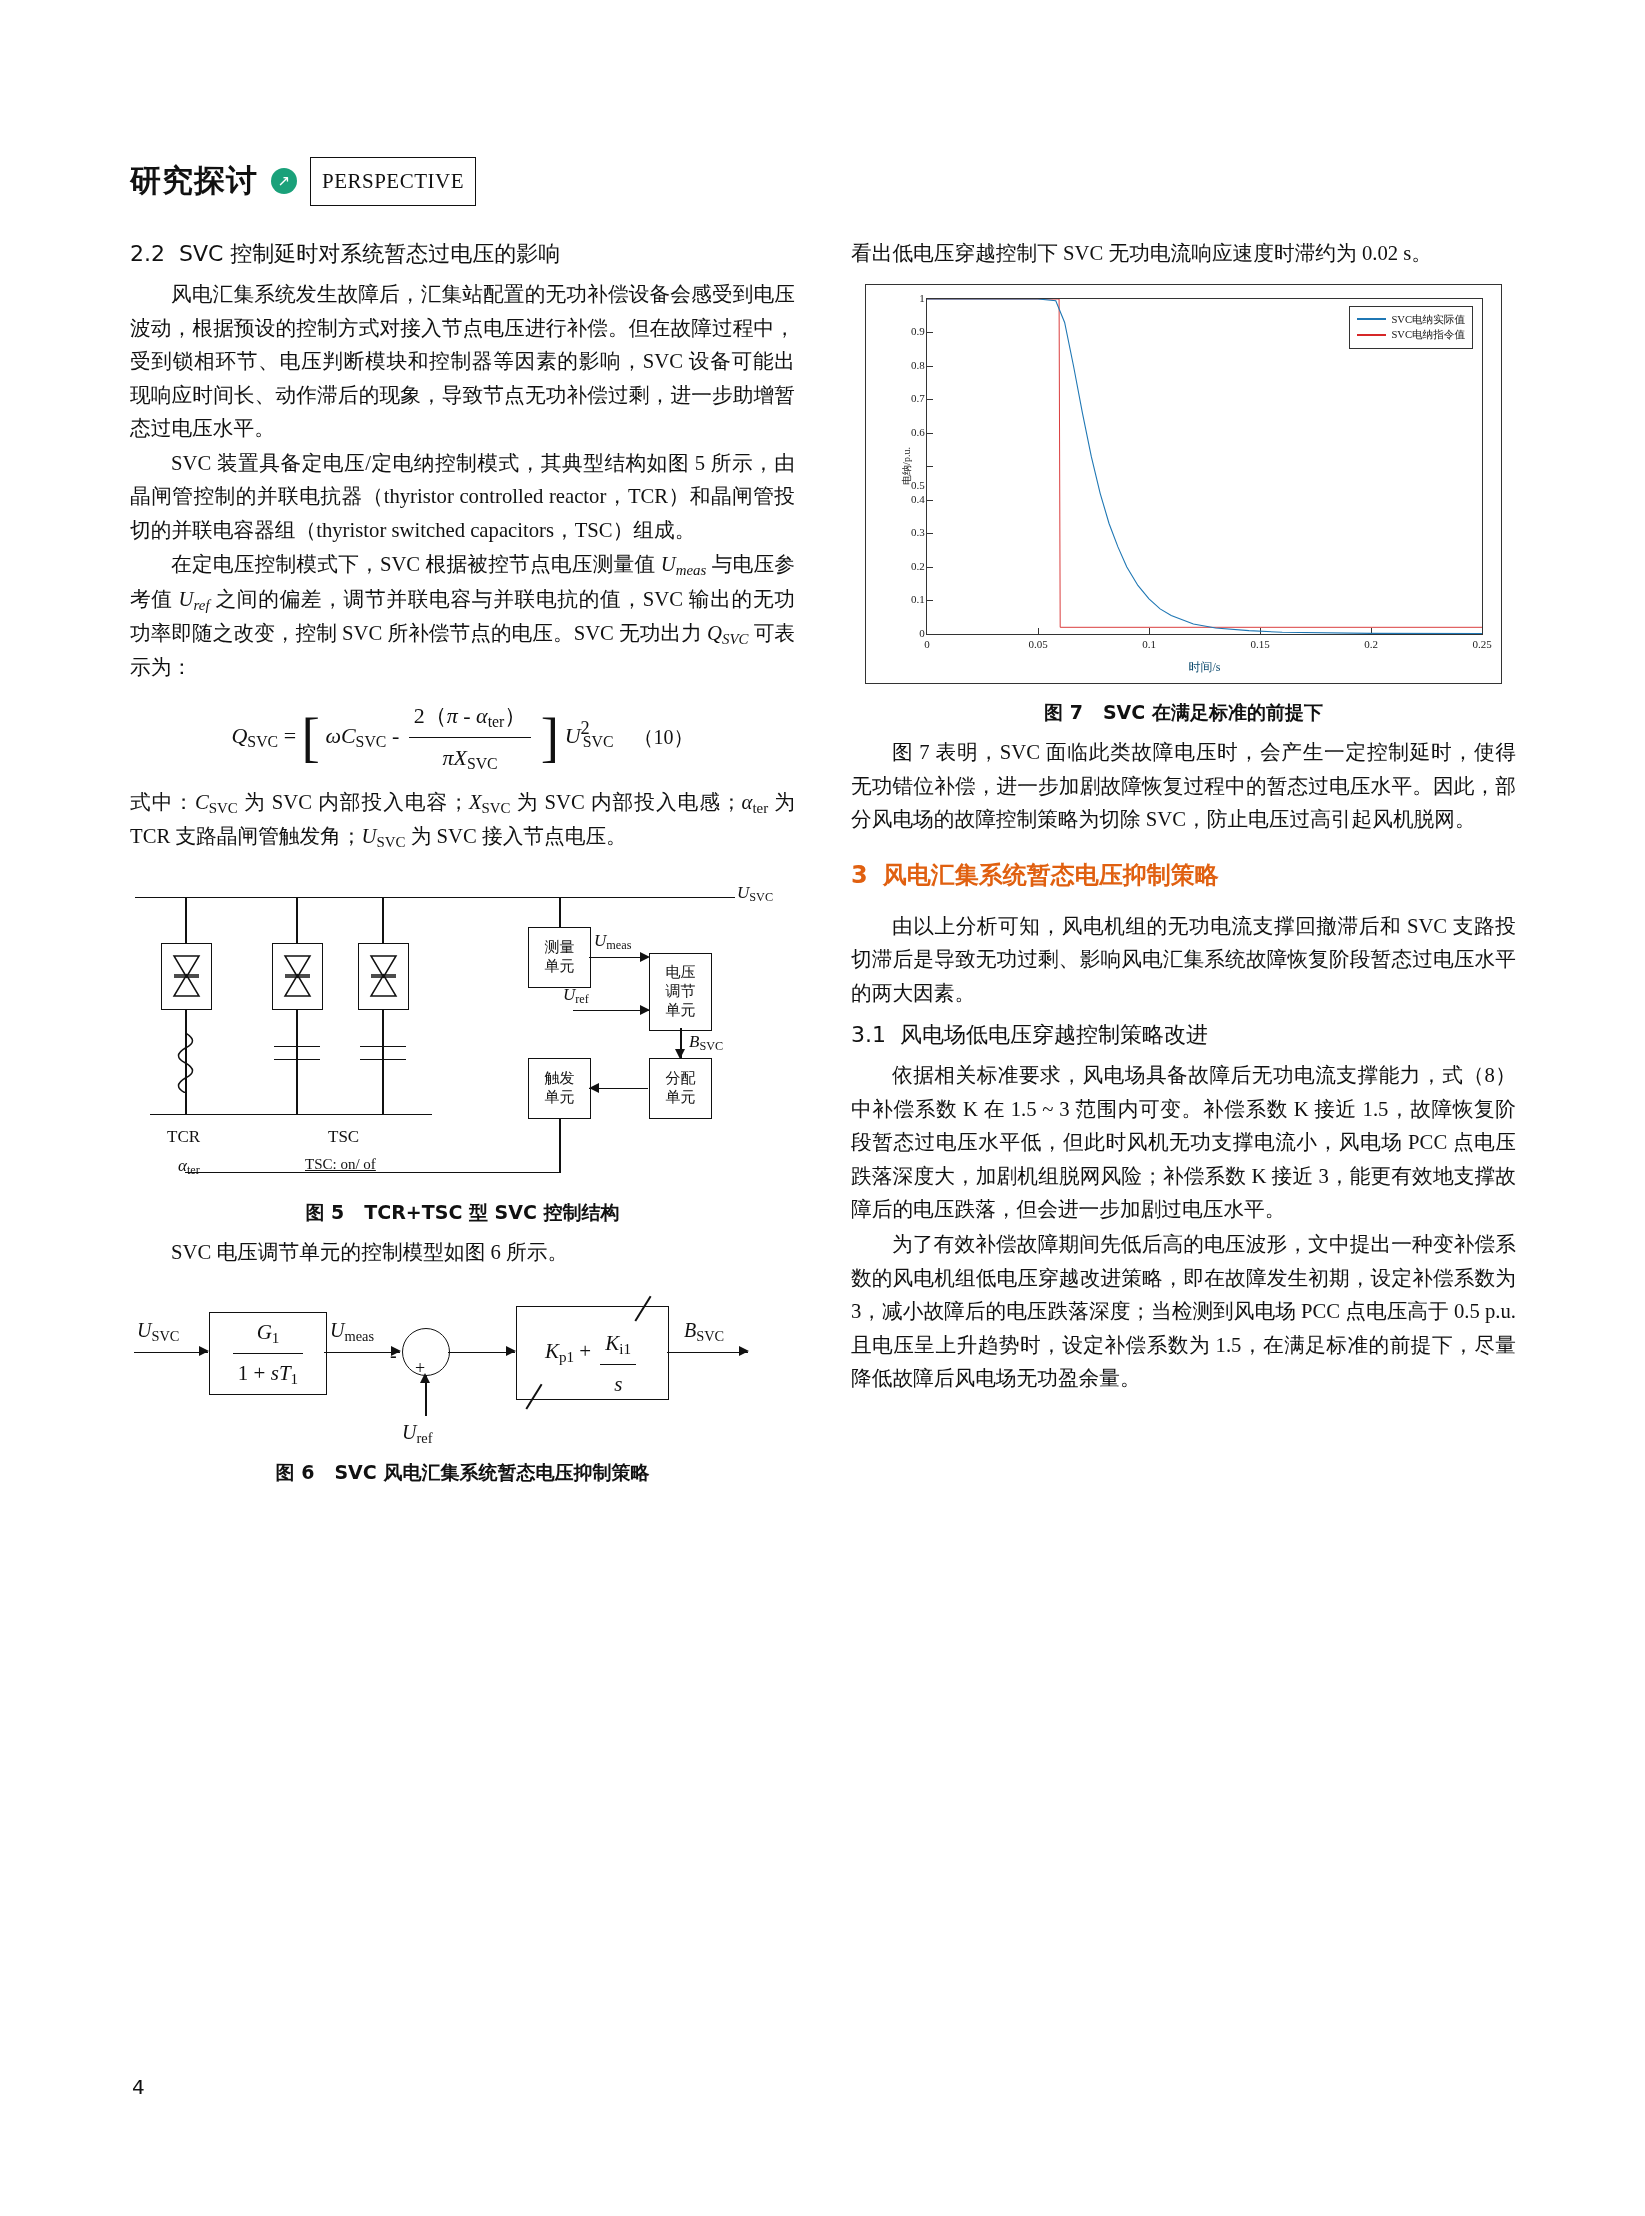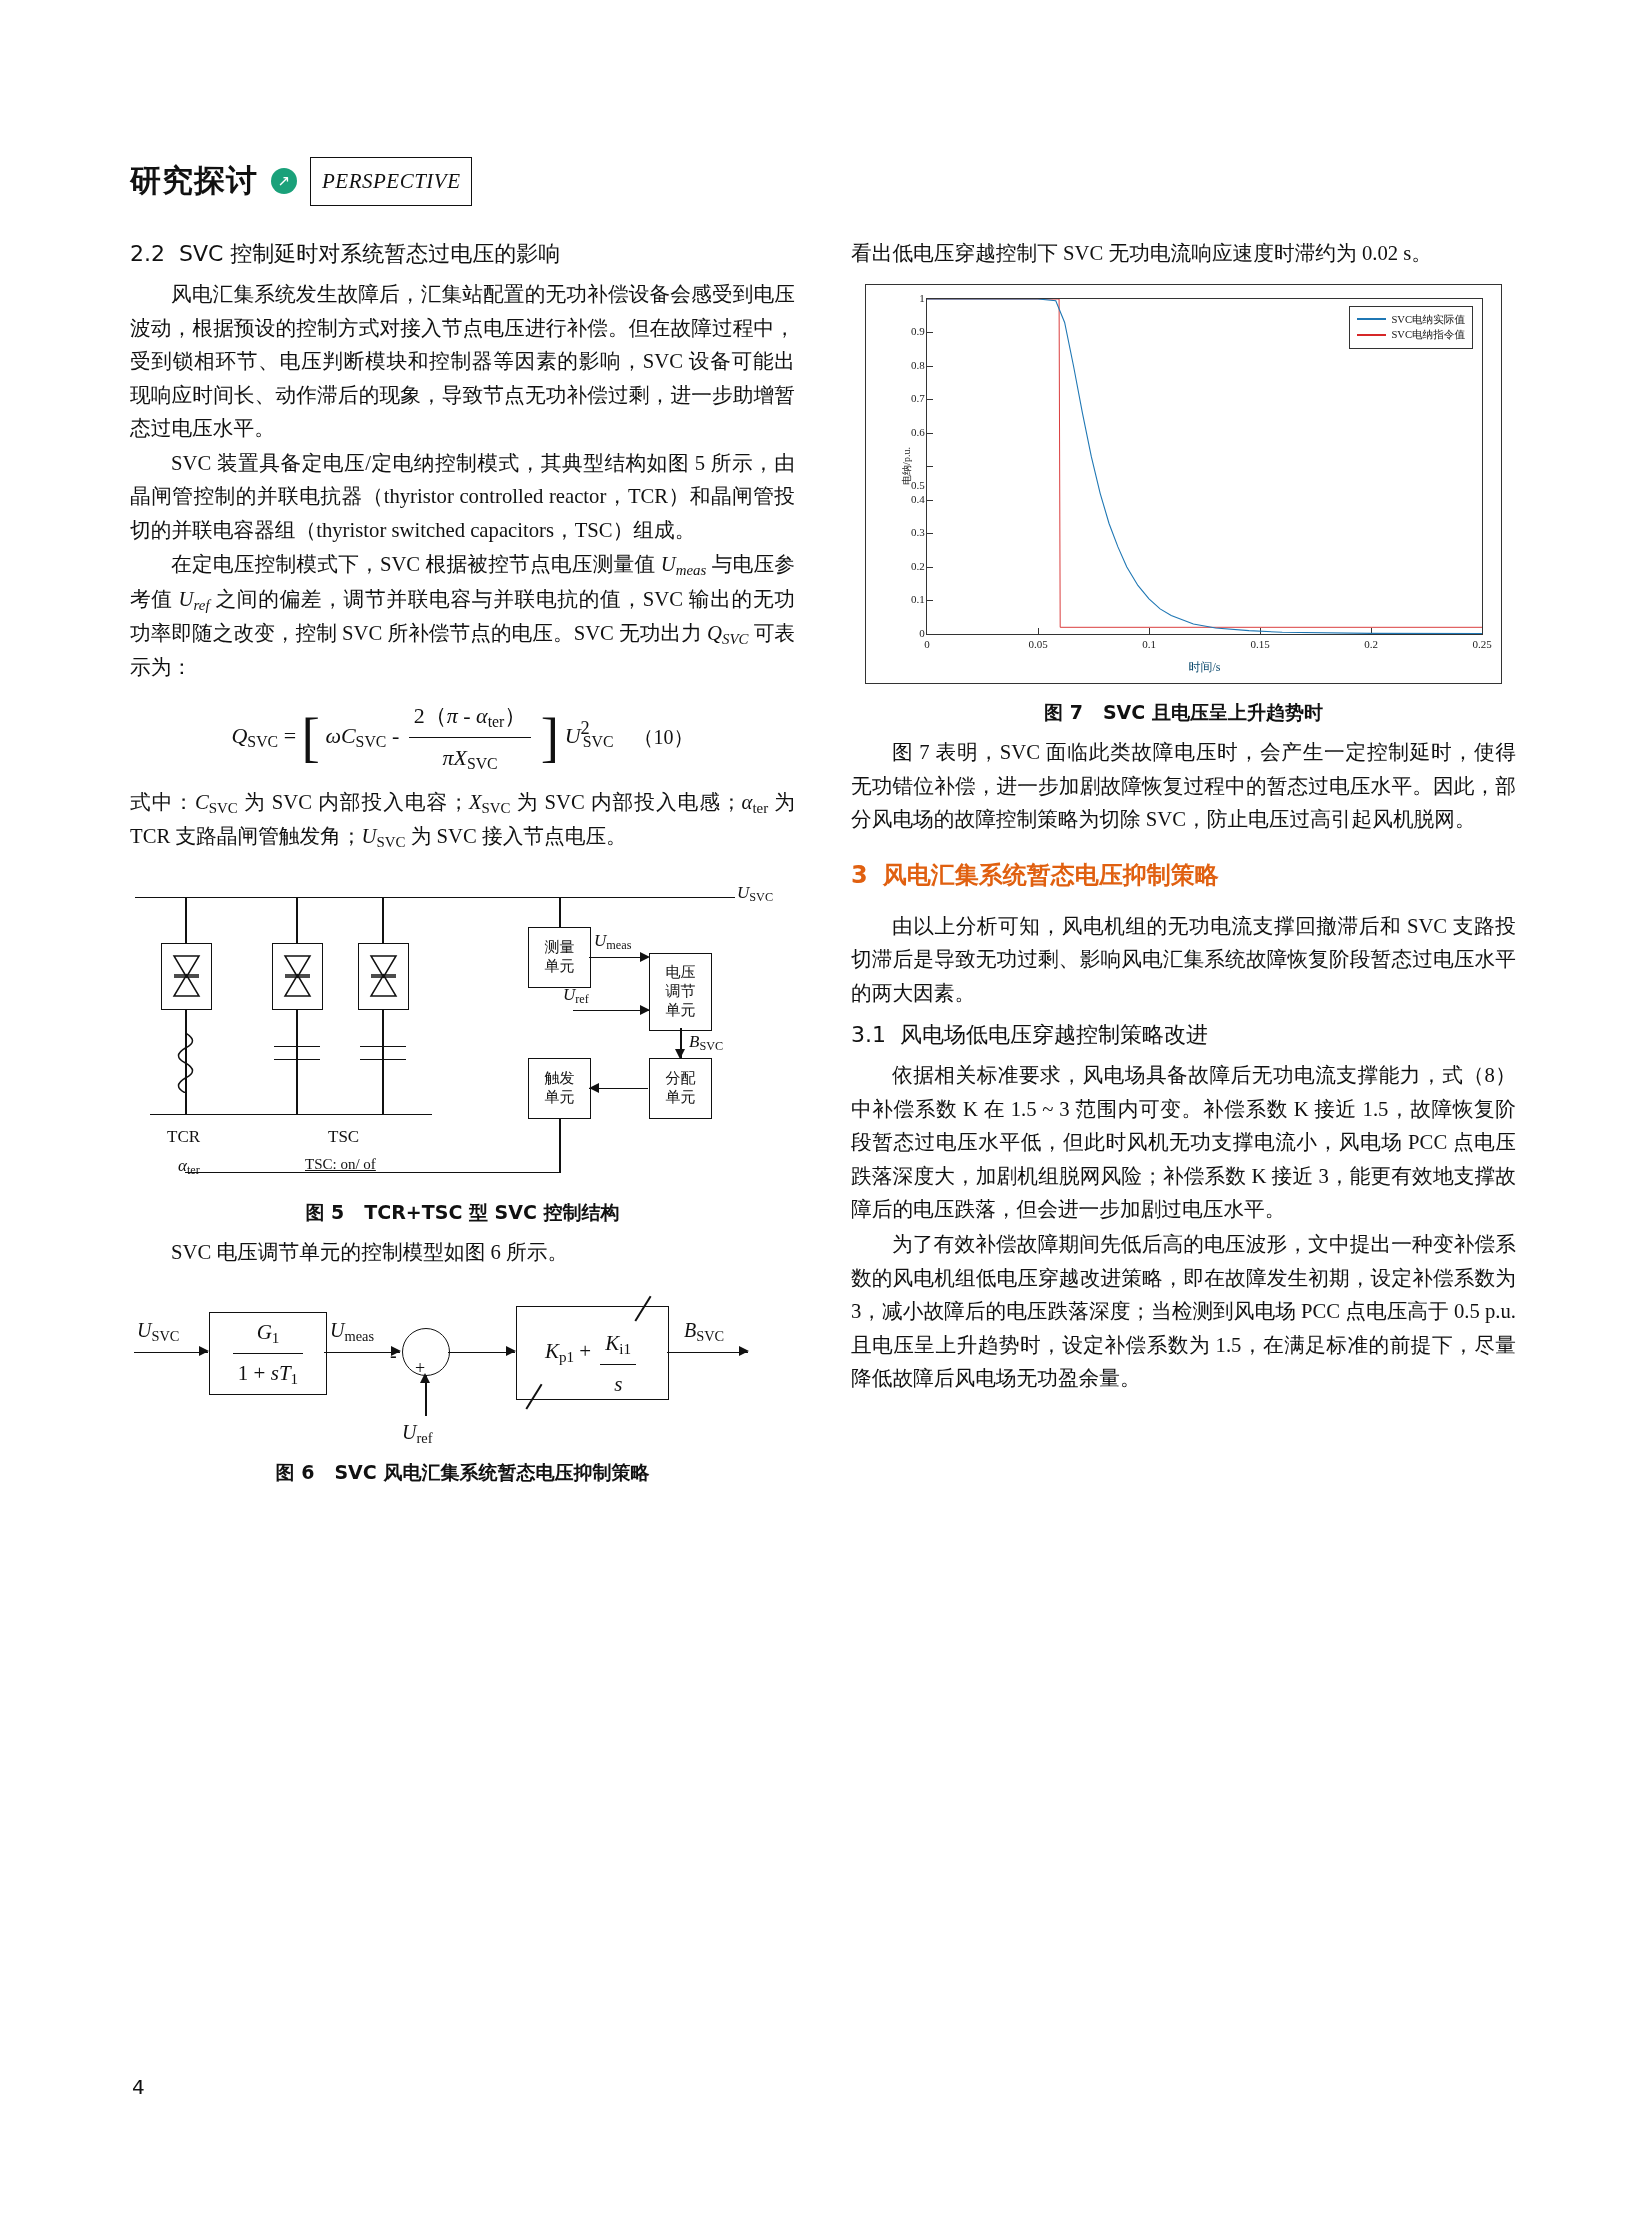--- a/index.html
+++ b/index.html
@@ -24,21 +24,21 @@
     font-family:"DejaVu Sans", sans-serif;
     font-weight:bold;font-size:31px;letter-spacing:1px;color:#111;
   }
   .masthead-dot{
     width:26px;height:26px;border-radius:50%;
     background:#1aa17a;display:flex;align-items:center;justify-content:center;
     color:#fff;font-size:15px;font-family:"DejaVu Sans",sans-serif;
   }
   .masthead-box{
     border:1px solid #111;padding:11px 11px;
-    font-family:"Liberation Serif", serif;font-size:21px;letter-spacing:0.5px;font-style:italic;
+    font-family:"Liberation Serif", serif;font-size:21px;letter-spacing:0.5px;
   }
   
   .col{
     position:absolute;top:237px;width:665px;
     font-size:20.7px;line-height:1.62;text-align:justify;
   }
   .col-left{left:130px;}
   .col-right{left:851px;}
   h2.sec{
     font-family:"DejaVu Sans", sans-serif;
@@ -383,21 +383,21 @@
           </div>
           <div class="row">
             <span class="swatch" style="background:#d62728;"></span>
             <span>SVC电纳指令值</span>
           </div>
         </div>
       </div>
     </div>
 
     <div class="figcap" style="margin-top:13px;">
-      <span>图 7</span><span class="gap"></span><span>SVC 且电压呈上升趋势时</span>
+      <span>图 7</span><span class="gap"></span><span>SVC 在满足标准的前提下</span>
     </div>
 
     <p>图 7 表明，SVC 面临此类故障电压时，会产生一定控制延时，使得无功错位补偿，进一步加剧故障恢复过程中的暂态过电压水平。因此，部分风电场的故障控制策略为切除 SVC，防止电压过高引起风机脱网。</p>
 
     <div class="bigsec">
       <span class="bnum">3</span>
       <span>风电汇集系统暂态电压抑制策略</span>
     </div>
 
     <p>由以上分析可知，风电机组的无功电流支撑回撤滞后和 SVC 支路投切滞后是导致无功过剩、影响风电汇集系统故障恢复阶段暂态过电压水平的两大因素。</p>

